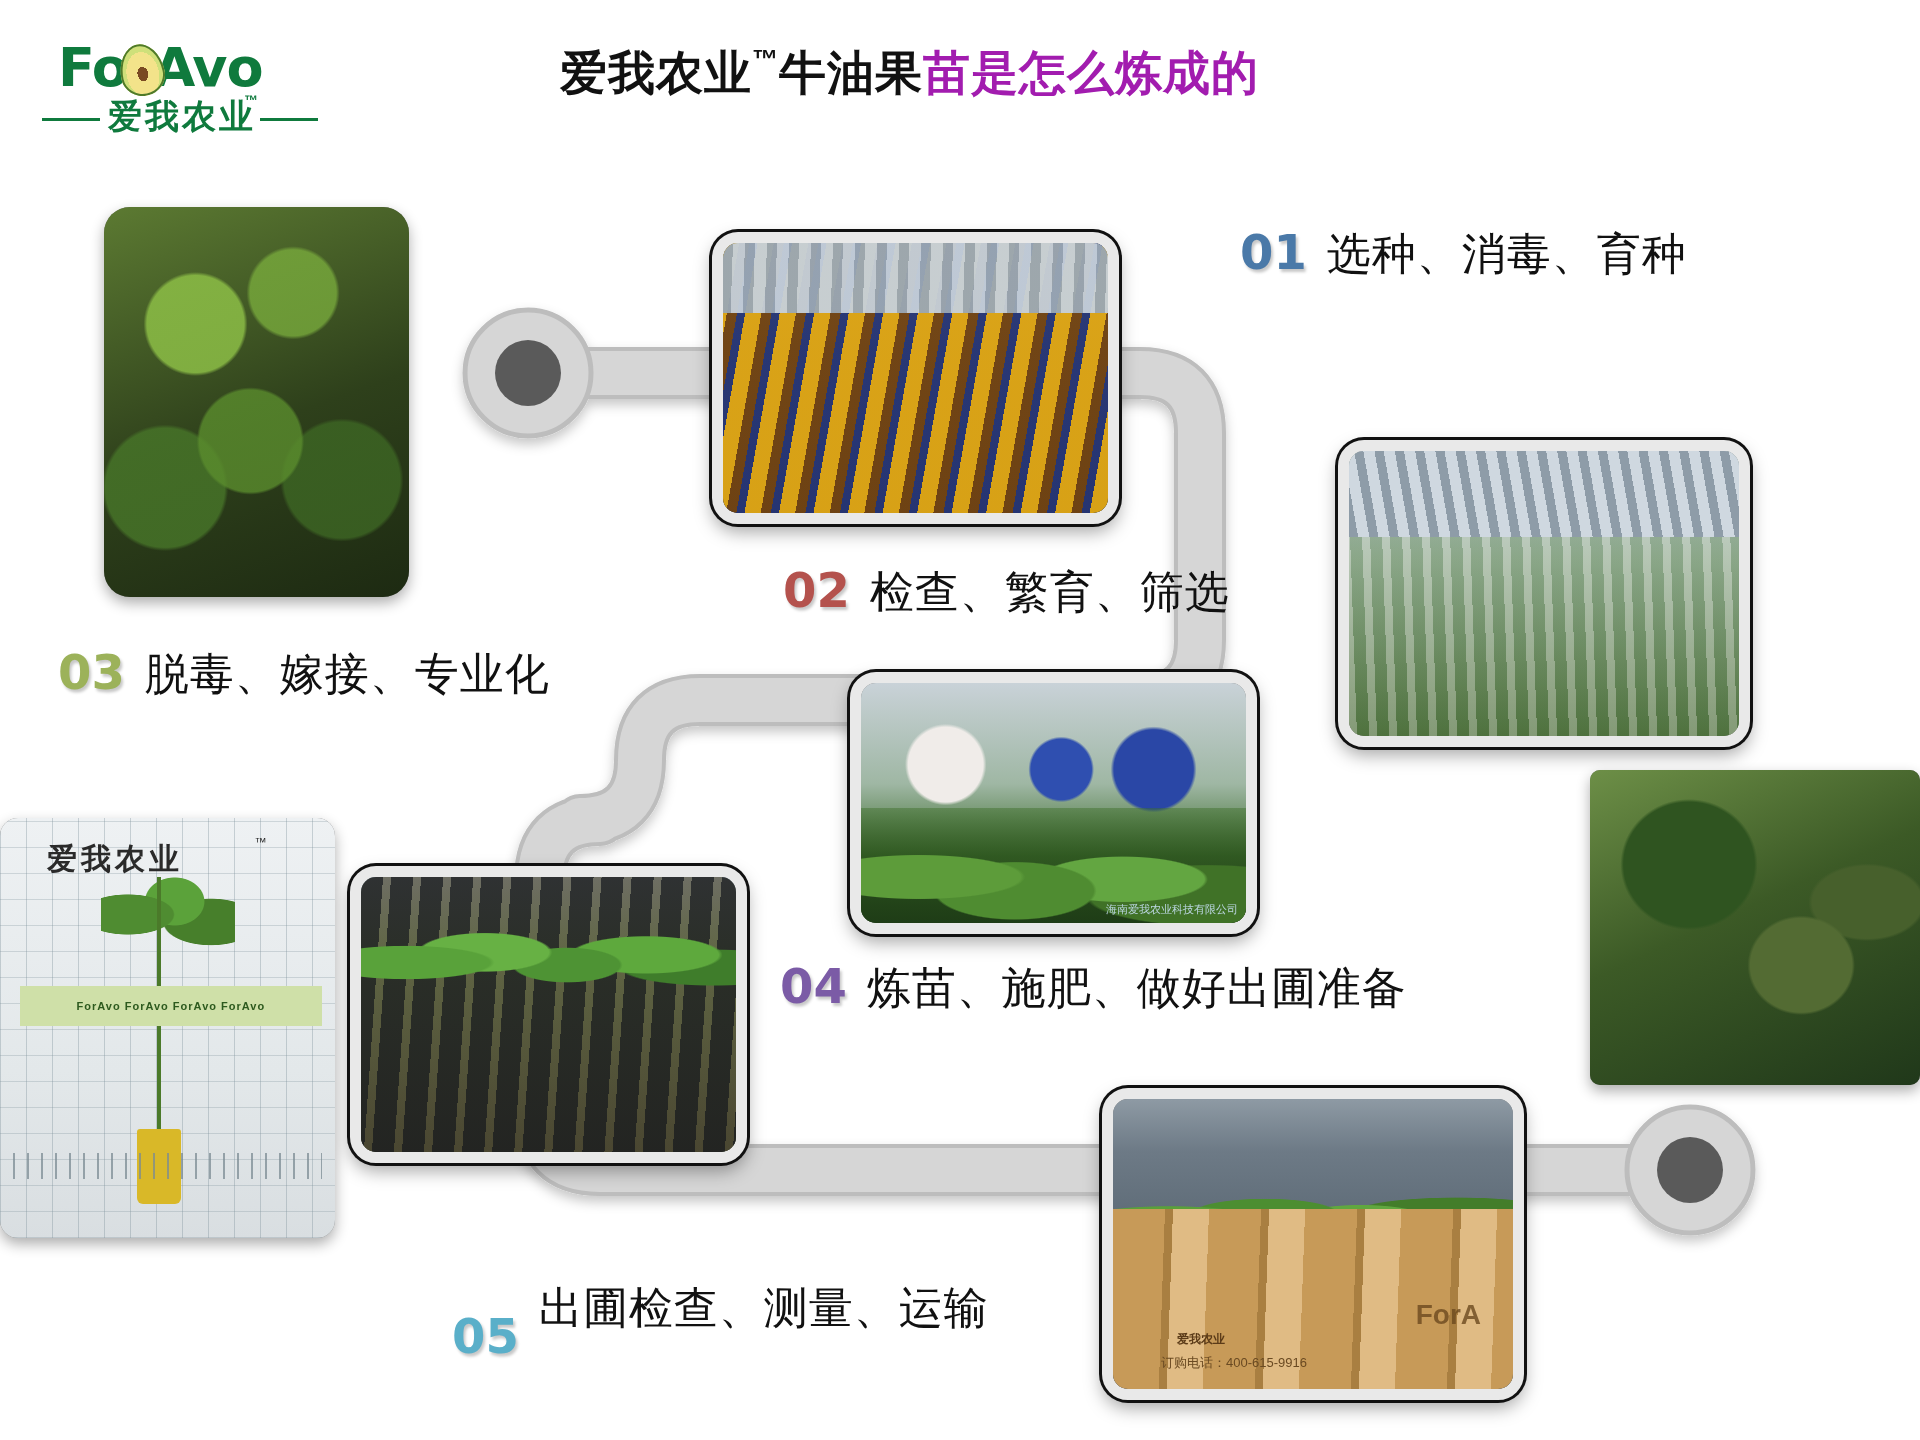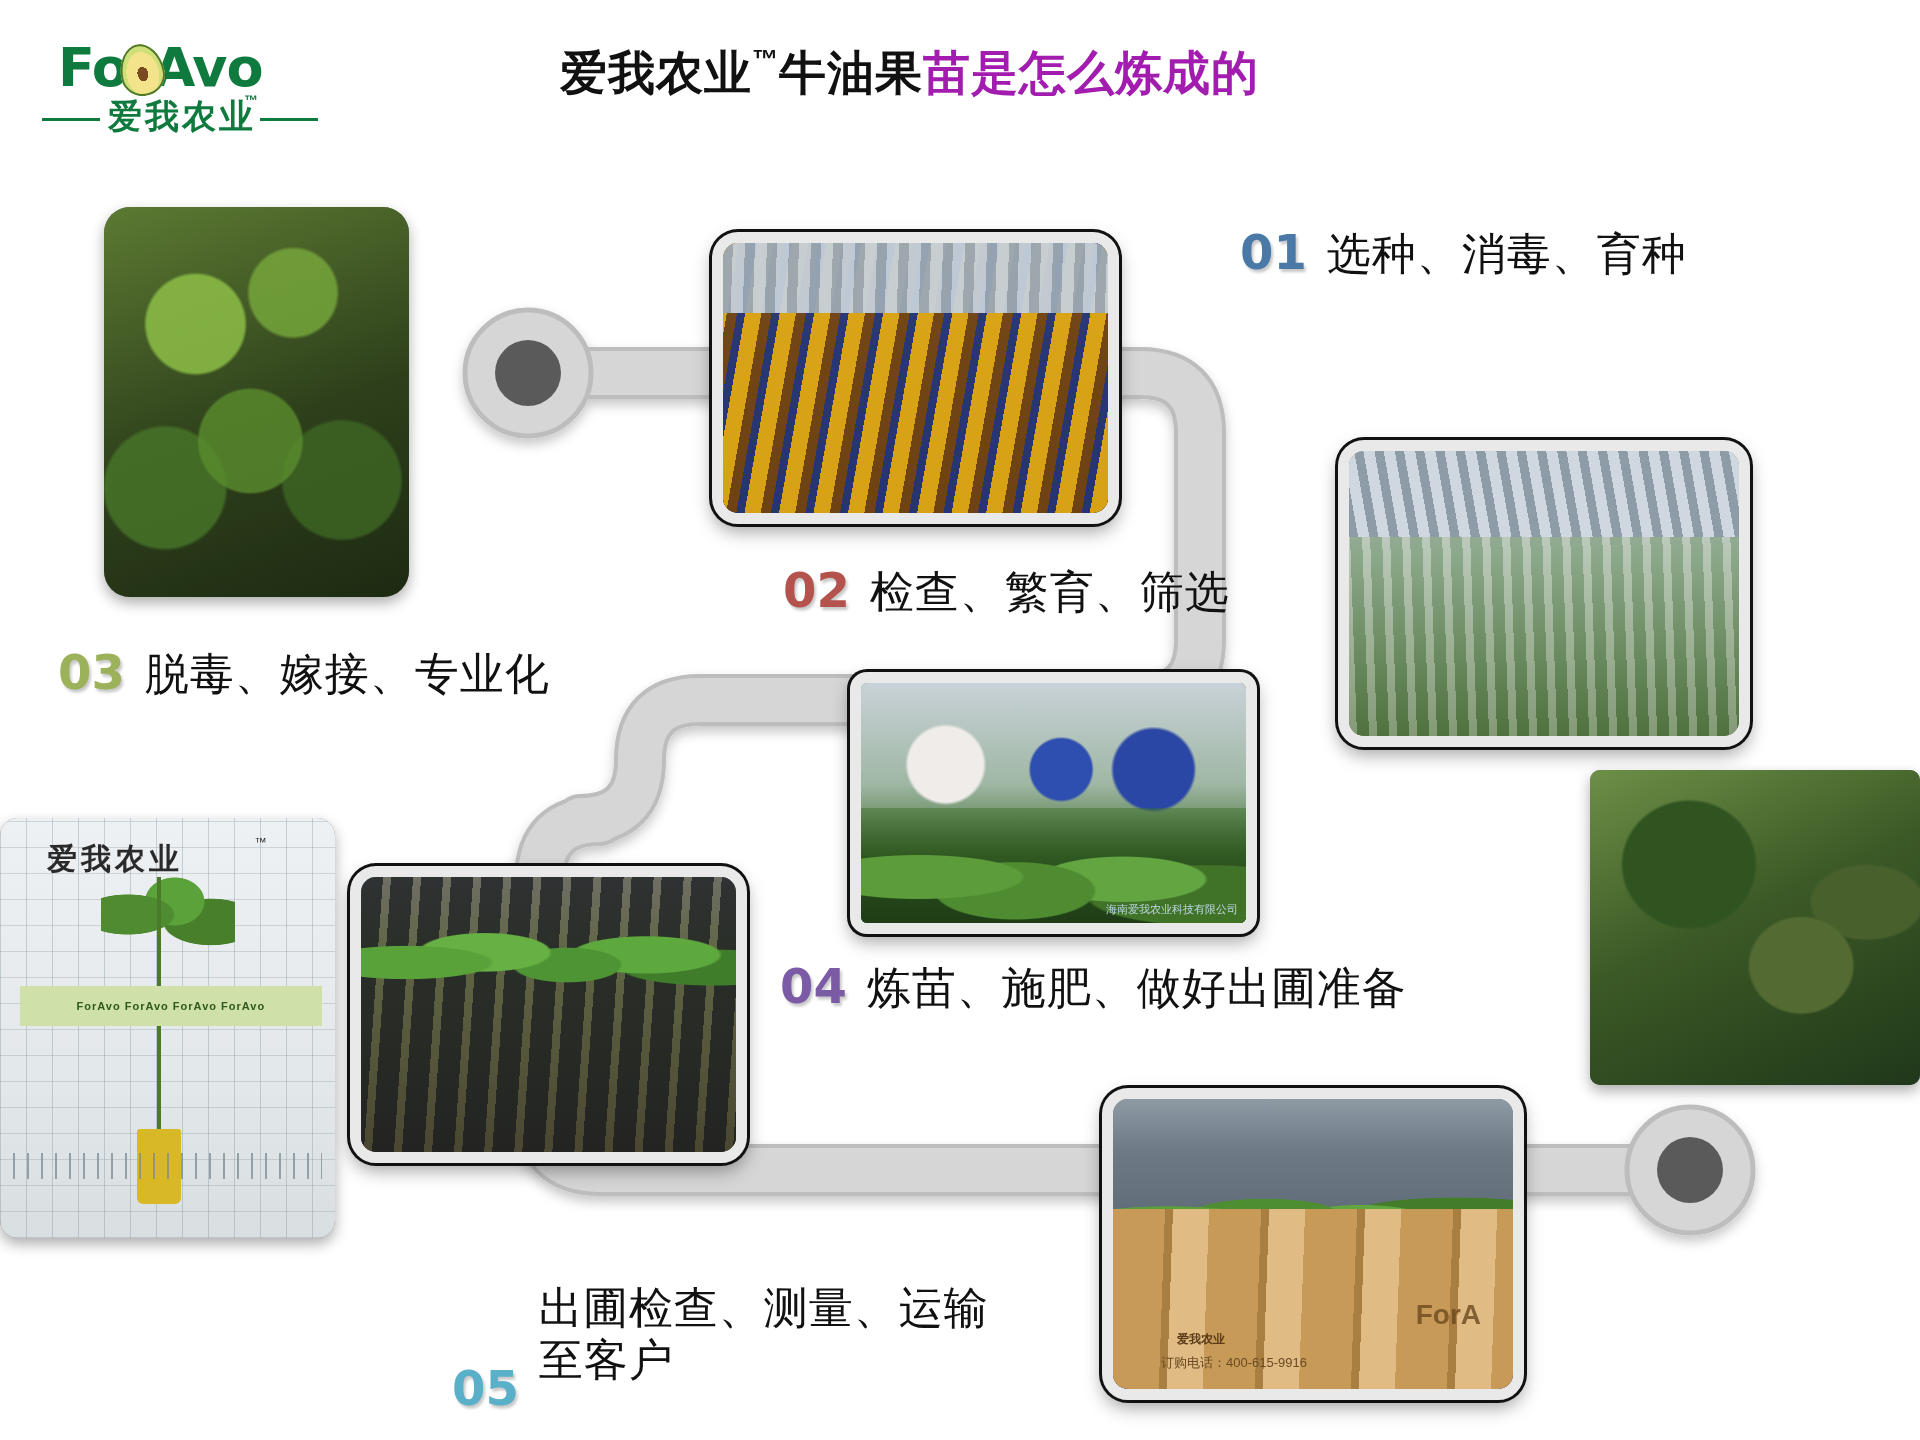--- a/index.html
+++ b/index.html
@@ -221,21 +221,21 @@
         <div class="roof"></div>
       </div>
   </div>
 
   <div class="card framed" style="left:1338px;top:440px;width:390px;height:285px;">
     <div class="ph ph-green">
         <div class="roof"></div>
       </div>
   </div>
 
-  <div class="card framed" style="left:850px;top:672px;width:385px;height:240px;border-radius:17px;">
+  <div class="card framed" style="left:850px;top:672px;width:385px;height:240px;">
     <div class="ph ph-people">
       <div class="leaves"></div>
       <div class="wm">海南爱我农业科技有限公司</div>
     </div>
   </div>
 
   <div class="card framed" style="left:350px;top:866px;width:375px;height:275px;">
     <div class="ph ph-pots">
         <div class="tops"></div>
       </div>
@@ -285,17 +285,16 @@
 
   <div class="step" style="left:780px;top:962px;">
     <span class="num" style="color:#7b5ba6;">04</span>
     <span class="txt">炼苗、施肥、做好出圃准备</span>
   </div>
 
   <div class="step" style="left:452px;top:1282px;align-items:flex-end;">
     <span class="num" style="color:#5aafc9;position:relative;top:26px;">05</span>
     <span class="txt">
       <span>出圃检查、测量、运输</span>
-      <span class="l2">至客户</span>
     </span>
   </div>
 
 </div>
 
 </body></html>

